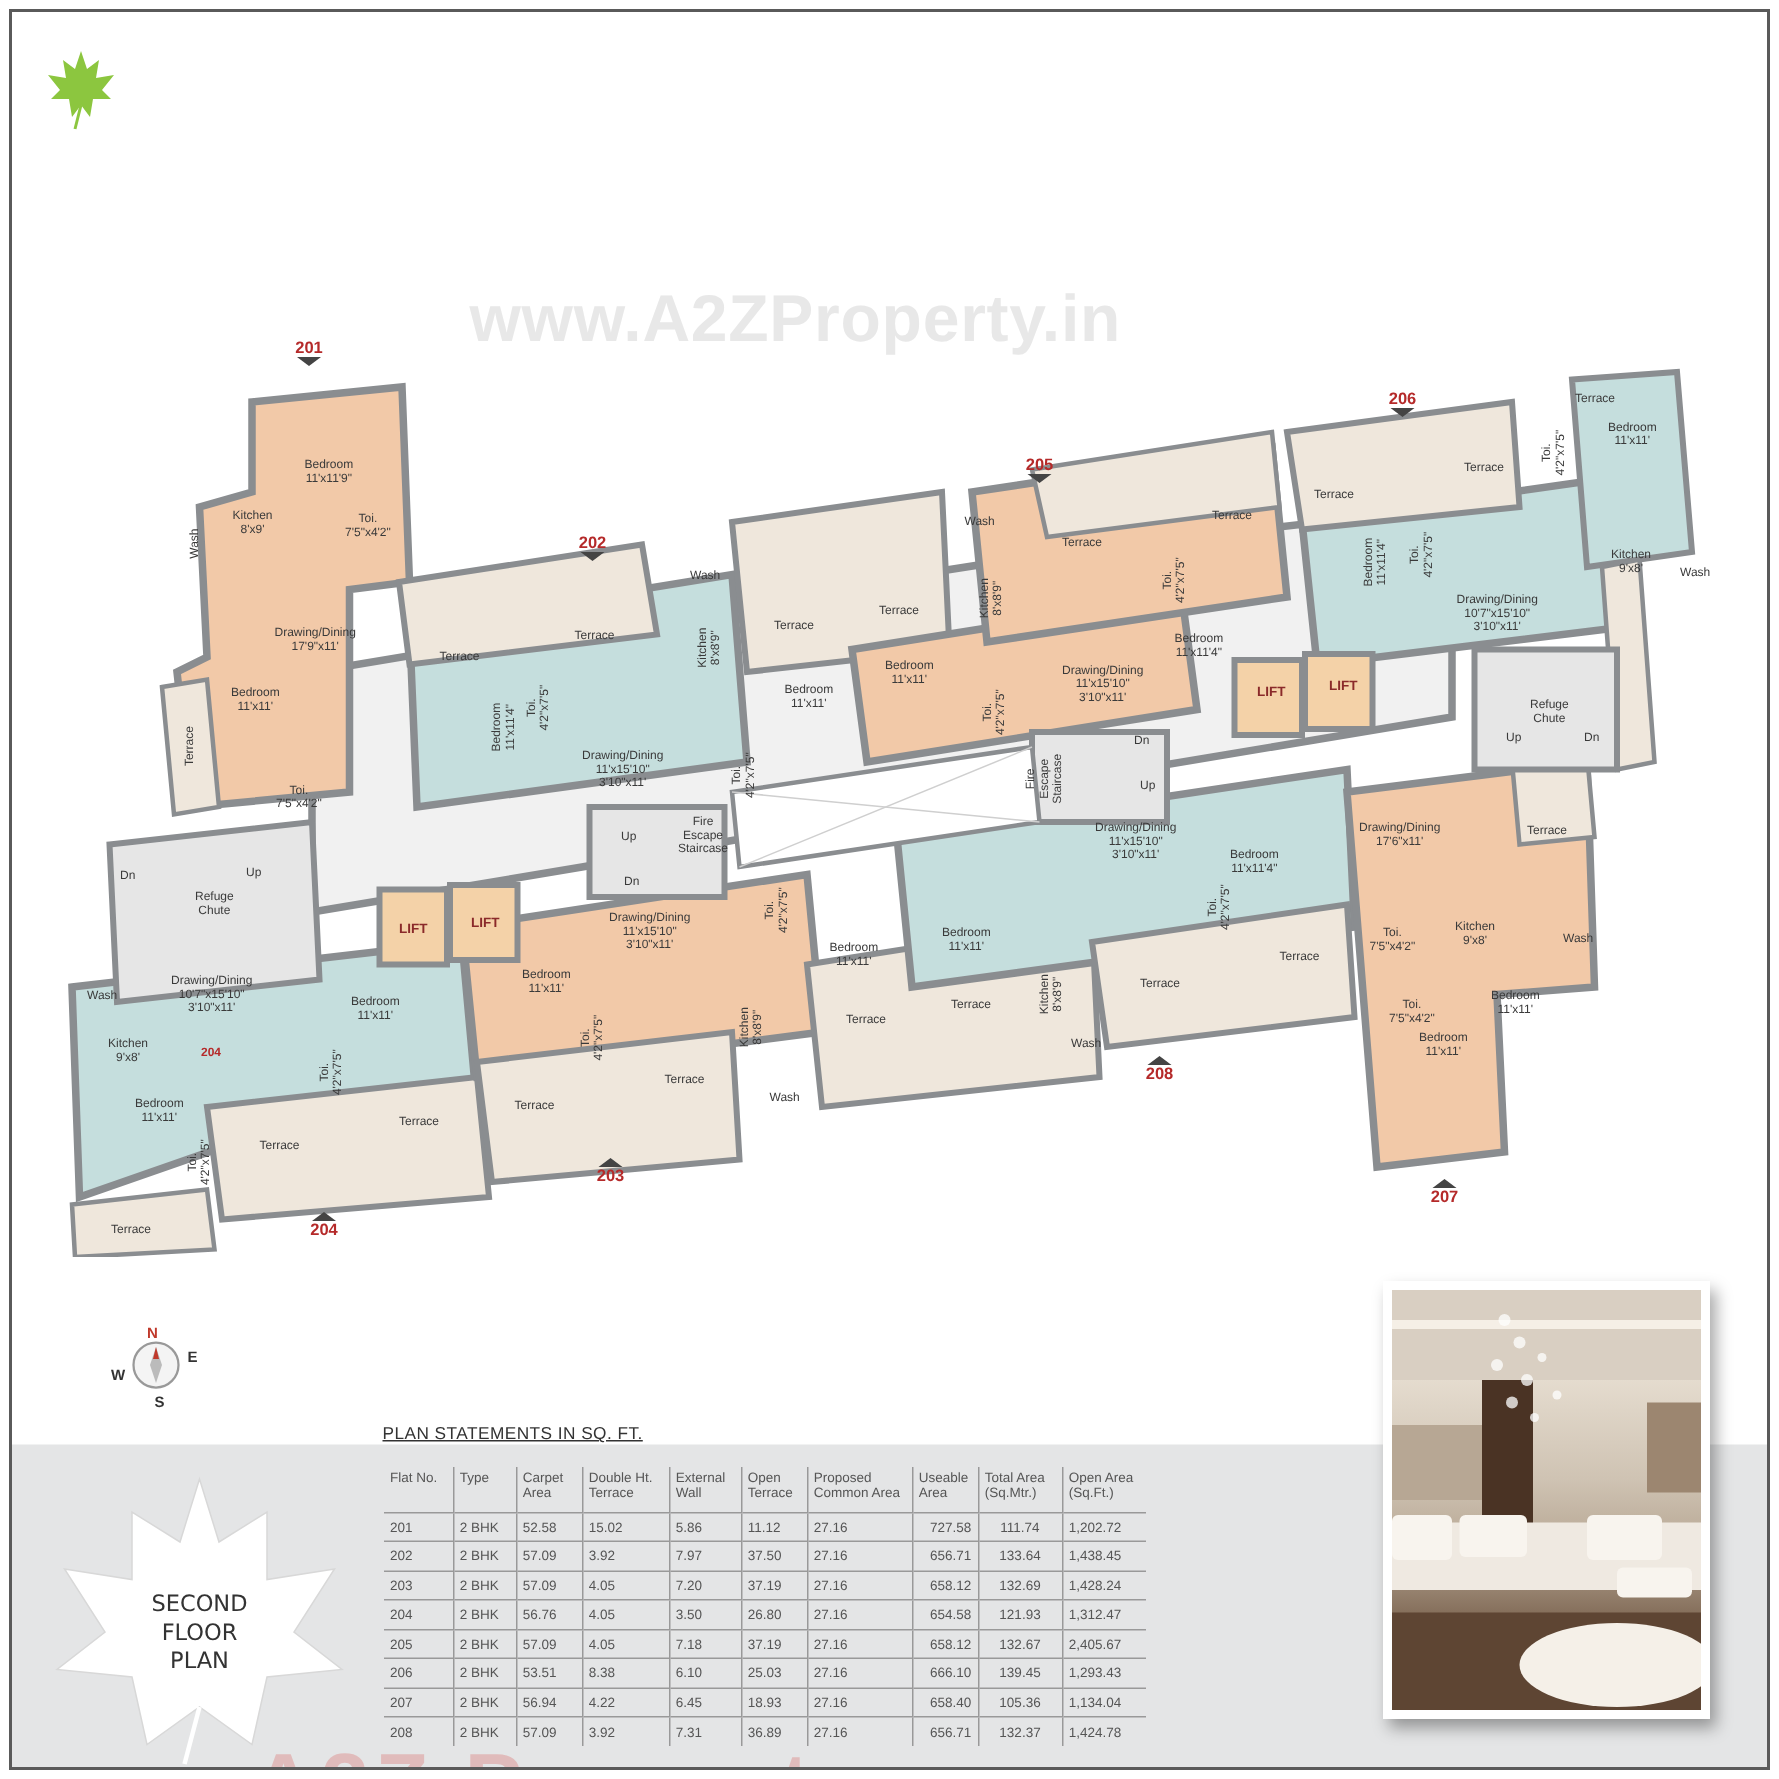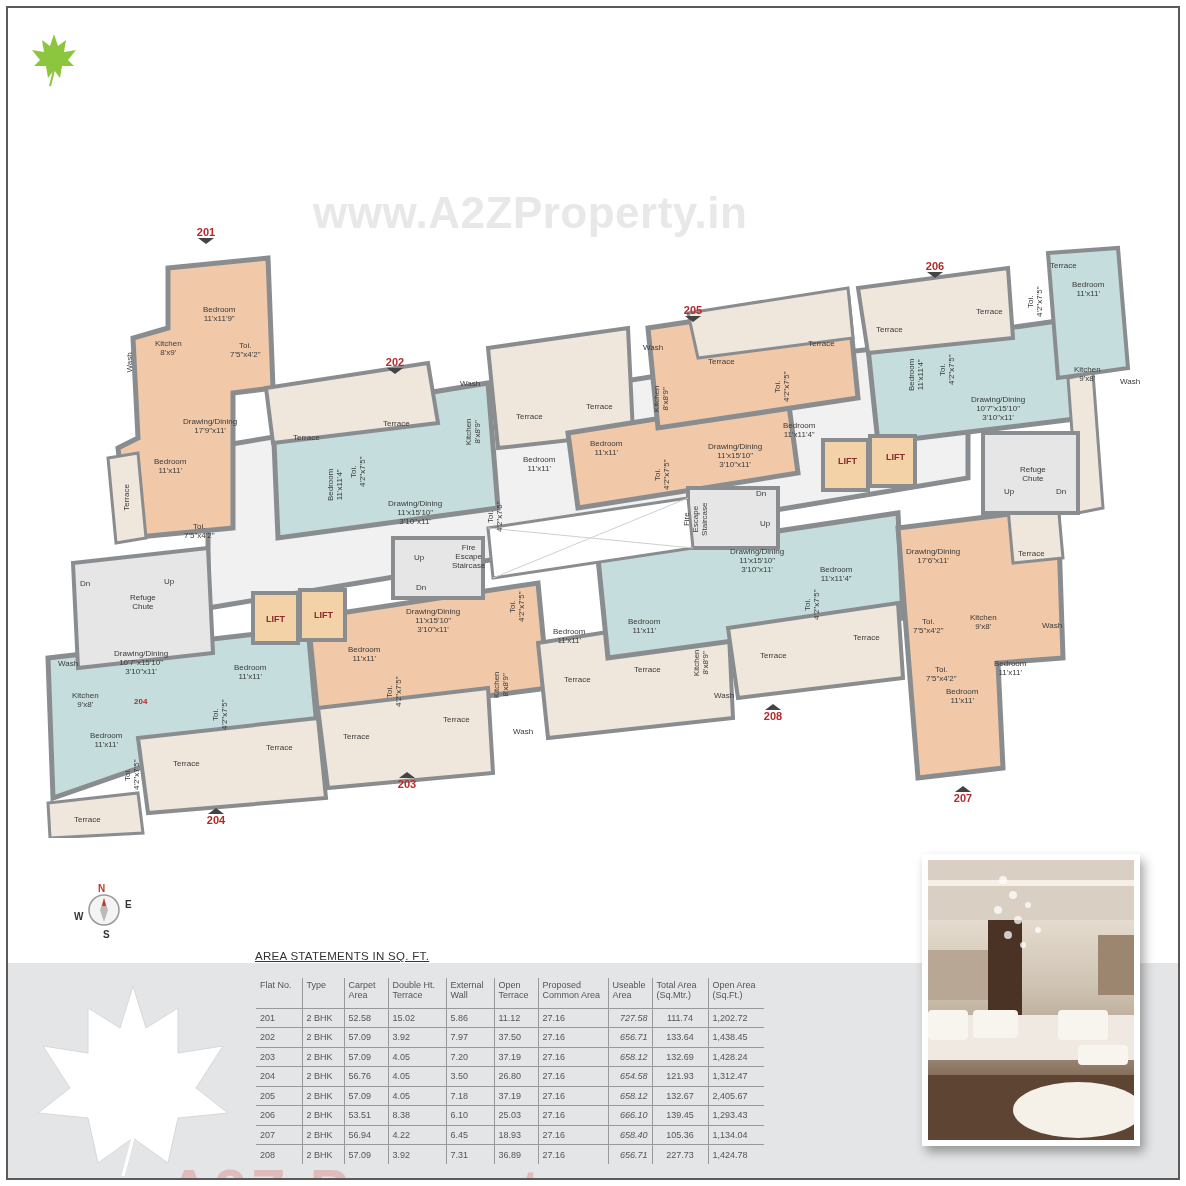--- a/index.html
+++ b/index.html
@@ -42,21 +42,21 @@
   .floor-label { position: absolute; left: 70px; top: 1052px; width: 110px; text-align: center; font-family: "DejaVu Sans", sans-serif; font-size: 15px; line-height: 19px; color: #333; }
 
   .table-title { position: absolute; left: 247px; top: 942px; font-size: 11.5px; color: #333; text-decoration: underline; letter-spacing: 0.3px; }
 
   table.area { position: absolute; left: 248px; top: 970px; border-collapse: collapse; font-size: 9px; color: #555; }
   table.area th { font-weight: normal; text-align: left; vertical-align: top; padding: 2px 4px 3px 4px; line-height: 10px; border-left: 1px solid #999; height: 30px; }
   table.area th:first-child { border-left: none; }
   table.area td { padding: 3px 4px; height: 19.5px; border-top: 1px solid #999; border-left: 1px solid #999; white-space: nowrap; }
   table.area td:first-child { border-left: none; }
   table.area tr:last-child td { border-bottom: none; }
-  table.area td.num-r { text-align: right; font-style: italic; }
+  table.area td.num-r { text-align: right; }
   table.area td.center { text-align: center; }
 
   
   .photo { position: absolute; left: 914px; top: 846px; width: 218px; height: 292px; background: #fff; padding: 6px; box-shadow: 4px 6px 10px rgba(0,0,0,0.35); }
   .photo-inner { width: 100%; height: 100%; position: relative; overflow: hidden; background: linear-gradient(180deg, #d7ccbd 0%, #e6ddd0 20%, #cfc3b3 45%, #b9a996 60%, #6d5440 85%, #4d392a 100%); }
 
   .footer-wm { position: absolute; left: 160px; top: 1148px; font-size: 58px; font-weight: bold; letter-spacing: 4px; opacity: 0.28; white-space: nowrap; }
 </style>
 </head>
 <body>
@@ -249,22 +249,27 @@
       <text x="33" y="60" font-size="10" font-weight="bold" fill="#333" font-family="Liberation Sans, sans-serif">S</text>
     </svg>
   </div>
 
   <div class="band"></div>
 
   <svg class="leaf-white" viewBox="0 0 210 200">
     <path d="M105 8 L118 50 L150 30 L150 75 L195 68 L168 110 L200 135 L150 140 L140 185 L105 160 L70 185 L60 140 L10 135 L42 110 L15 68 L60 75 L60 30 L92 50 Z" fill="#ffffff" stroke="#d8d8d8" stroke-width="1"></path>
     <line x1="105" y1="160" x2="95" y2="198" stroke="#ffffff" stroke-width="3"></line>
   </svg>
-
-  <div class="table-title">AREA STATEMENTS IN SQ. FT.</div>
+  <div class="floor-label">
+    <div>SECOND</div>
+    <div>FLOOR</div>
+    <div>PLAN</div>
+  </div>
+
+  <div class="table-title">PLAN STATEMENTS IN SQ. FT.</div>
 
   <table class="area">
     <thead>
       <tr>
         <th style="width:46px">Flat No.</th>
         <th style="width:42px">Type</th>
         <th style="width:44px">Carpet Area</th>
         <th style="width:58px">Double Ht. Terrace</th>
         <th style="width:48px">External Wall</th>
         <th style="width:44px">Open Terrace</th>
@@ -361,21 +366,21 @@
       </tr>
       <tr>
         <td>208</td>
           <td>2 BHK</td>
           <td>57.09</td>
           <td>3.92</td>
           <td>7.31</td>
           <td>36.89</td>
           <td>27.16</td>
           <td class="num-r">656.71</td>
-          <td class="center">227.73</td>
+          <td class="center">132.37</td>
           <td>1,424.78</td>
       </tr>
     </tbody>
   </table>
 
   <div class="photo">
     <div class="photo-inner">
       <svg viewBox="0 0 206 280" width="206" height="280">
         <rect x="0" y="0" width="206" height="60" fill="#d9cfc2"></rect>
         <rect x="0" y="20" width="206" height="6" fill="#f5efe6"></rect>

